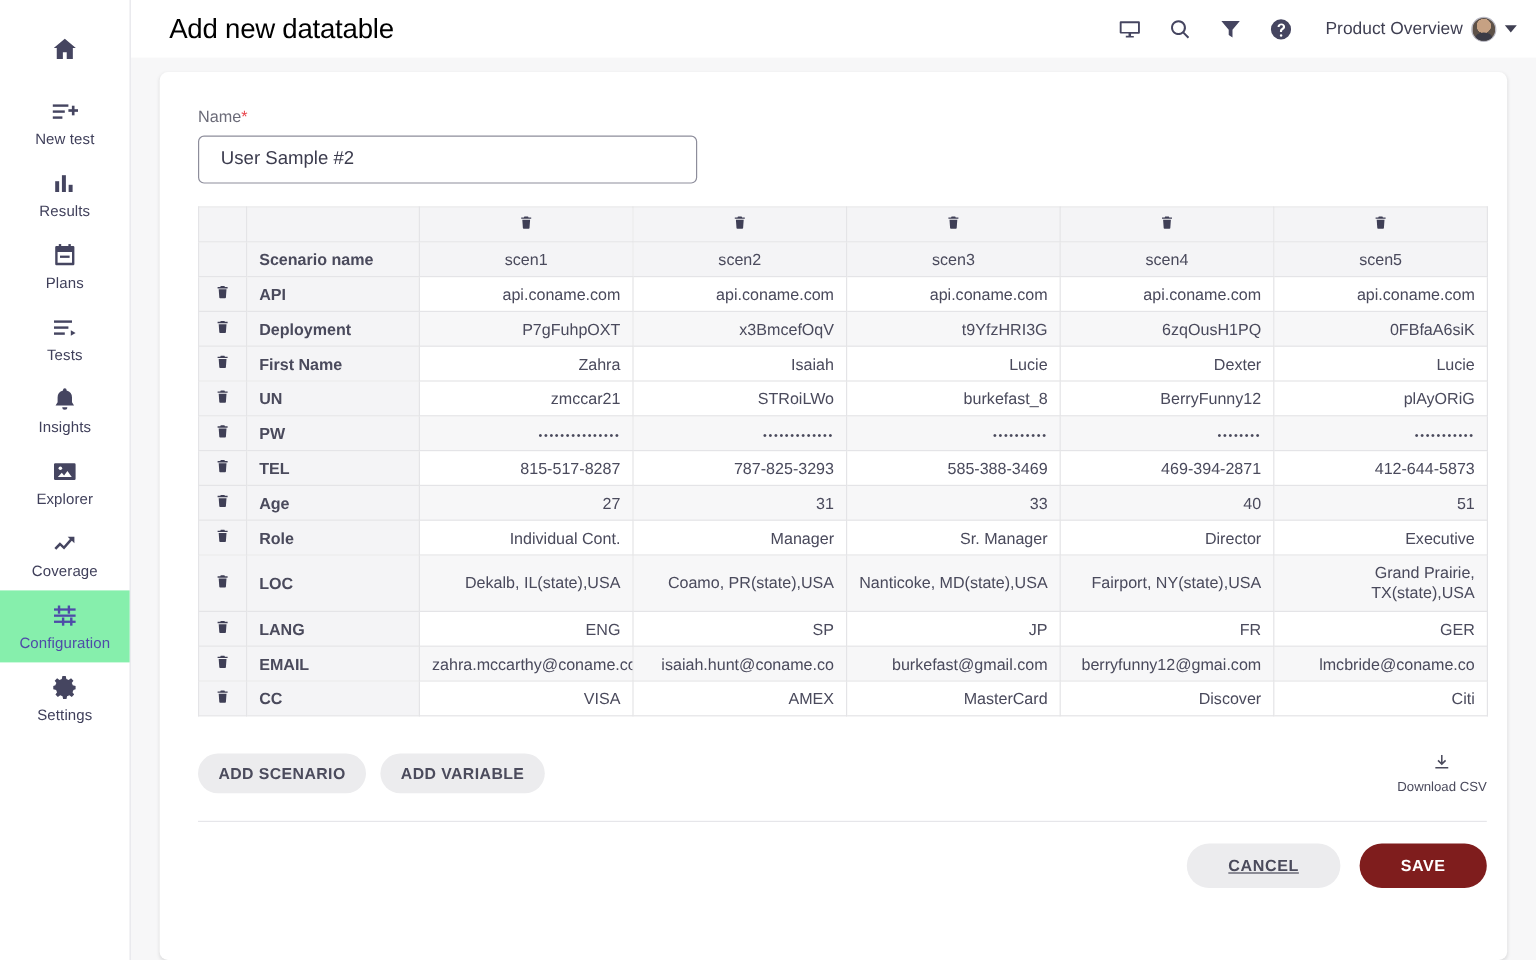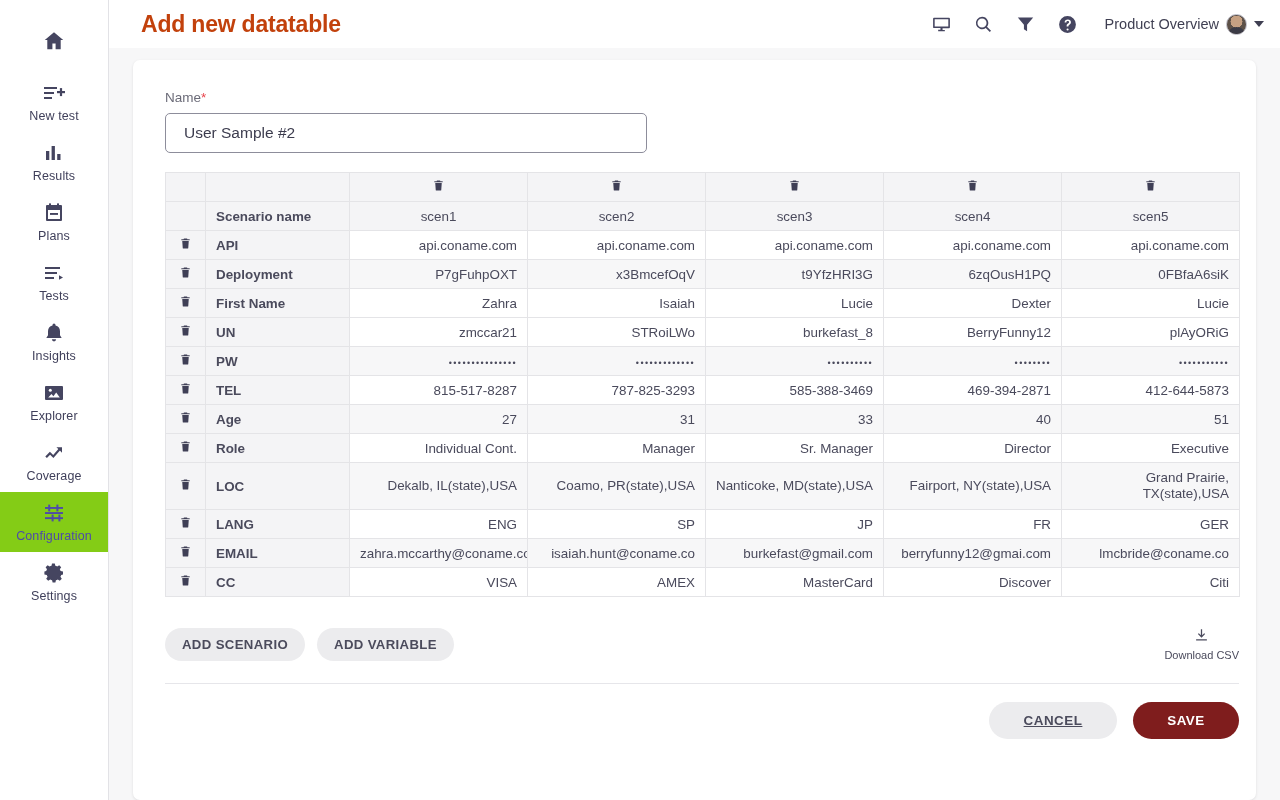--- a/index.html
+++ b/index.html
@@ -27,40 +27,40 @@
     padding: 8px 0 9px 0;
     cursor: pointer;
     text-decoration: none;
   }
   .nav-item .ico { height: 26px; display: flex; align-items: center; justify-content: center; }
   .nav-item .ico svg { fill: #454560; }
   .nav-label {
     font-size: 12.5px; color: #3f3f5a; margin-top: 3px;
     letter-spacing: .1px;
   }
-  .nav-item.active { background: #84cc16; }
+  .nav-item.active { background: #86efac; }
   .nav-item.active .ico svg { fill: #4e4ba8; }
   .nav-item.active .nav-label { color: #4e4ba8; }
   .nav-item.home { padding-bottom: 18px; }
 
   
   .main {
     flex: 1; height: 800px;
     background: #f7f7f8;
     display: flex; flex-direction: column;
     overflow: hidden;
   }
   .topbar {
     height: 48px; background: #ffffff;
     display: flex; align-items: center;
     padding: 0 16px 0 32px;
     flex: 0 0 48px;
   }
   .page-title {
-    font-size: 23px; font-weight: bold; color: #c2410c;
+    font-size: 23px; font-weight: normal; color: #000000;
     letter-spacing: -.2px;
   }
   .topbar-right {
     margin-left: auto; display: flex; align-items: center; gap: 20px;
   }
   .tb-icon { display: flex; align-items: center; justify-content: center; cursor: pointer; width: 22px; height: 22px;}
   .tb-icon svg { fill: #454560; }
   .user-box { display: flex; align-items: center; gap: 7px; cursor: pointer; margin-left: 6px; }
   .user-name { font-size: 14.5px; color: #3f3f52; }
   .avatar {
@@ -79,21 +79,21 @@
   .content-scroll { flex: 1; padding: 12px 24px 0 24px; overflow: hidden; }
   .card {
     background: #fff; border-radius: 7px;
     box-shadow: 0 1px 3px rgba(0,0,0,.10);
     padding: 30px 32px 0 32px;
     height: 100%;
   }
   .field-label { font-size: 13.5px; color: #6b6b78; margin-bottom: 8px; }
   .req { color: #e8434b; }
   .name-input {
-    width: 482px; height: 40px;
+    width: 416px; height: 40px;
     border: 1px solid #8d8d9b; border-radius: 5px;
     font-size: 15.5px; color: #3c3c4e;
     padding: 0 18px;
     font-family: "Liberation Sans", sans-serif;
     background: #fff;
   }
 
   
   .dt-wrap { margin-top: 19px; }
   table.dt { border-collapse: collapse; table-layout: fixed; width: 1074px; }

